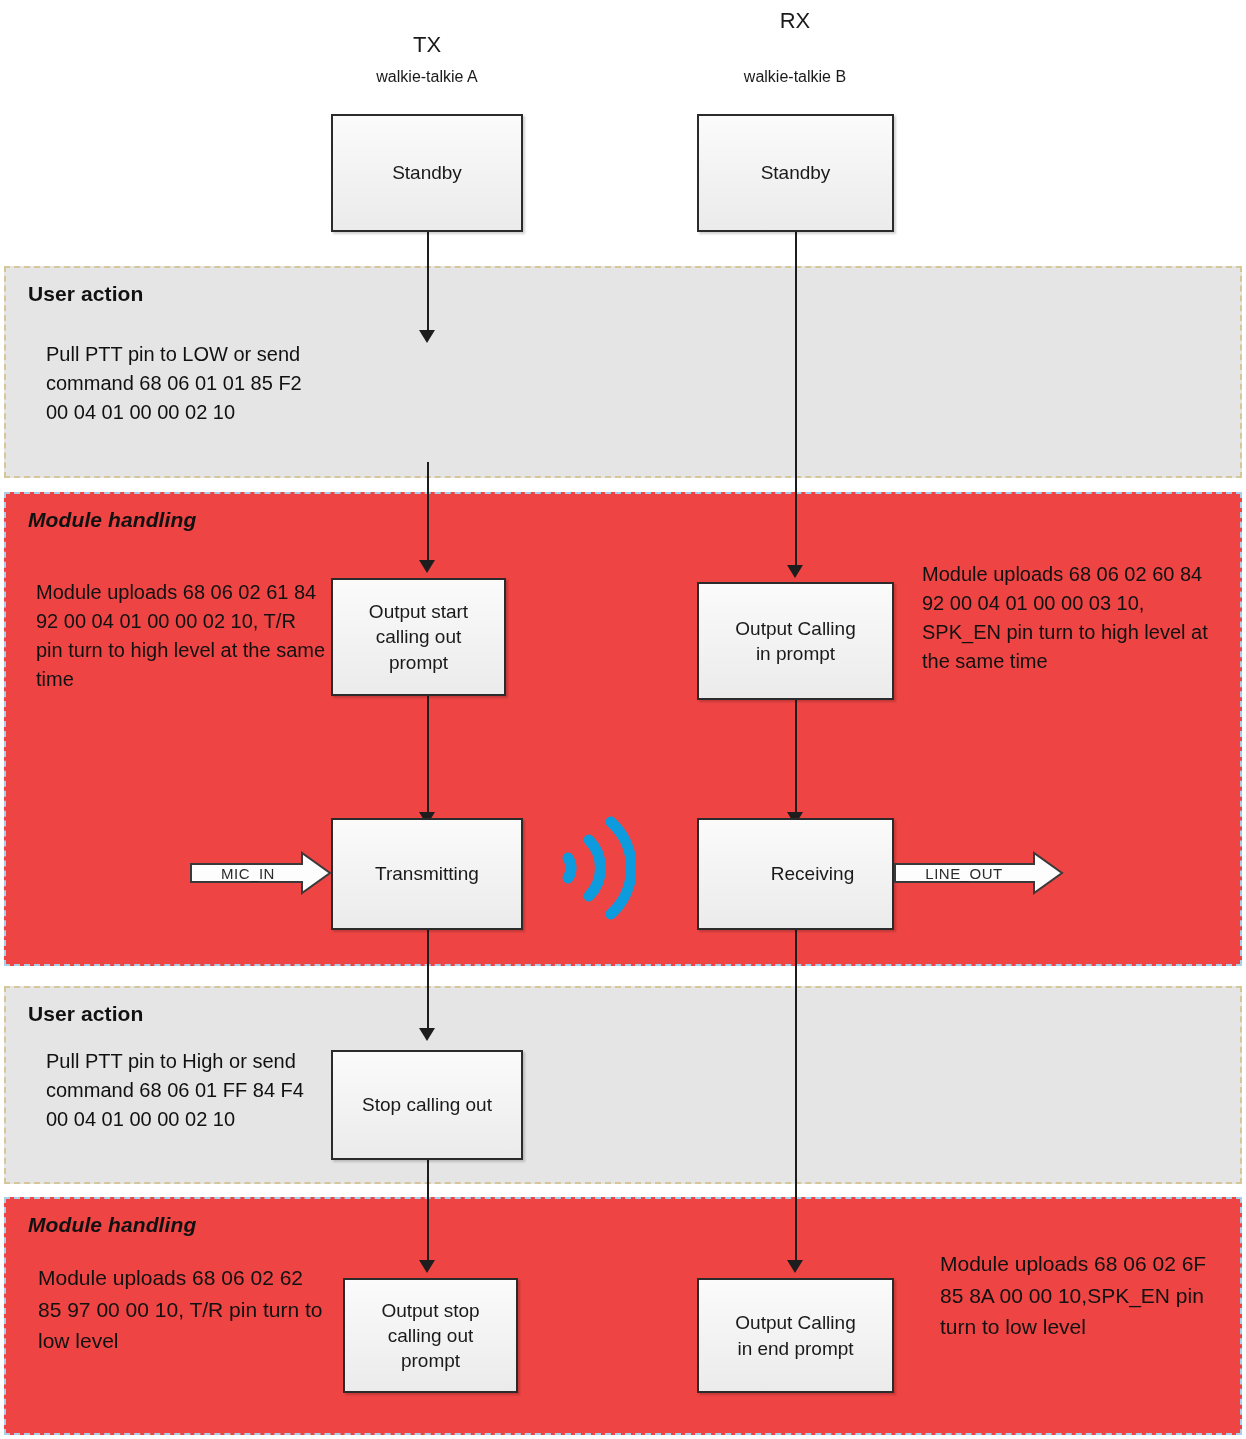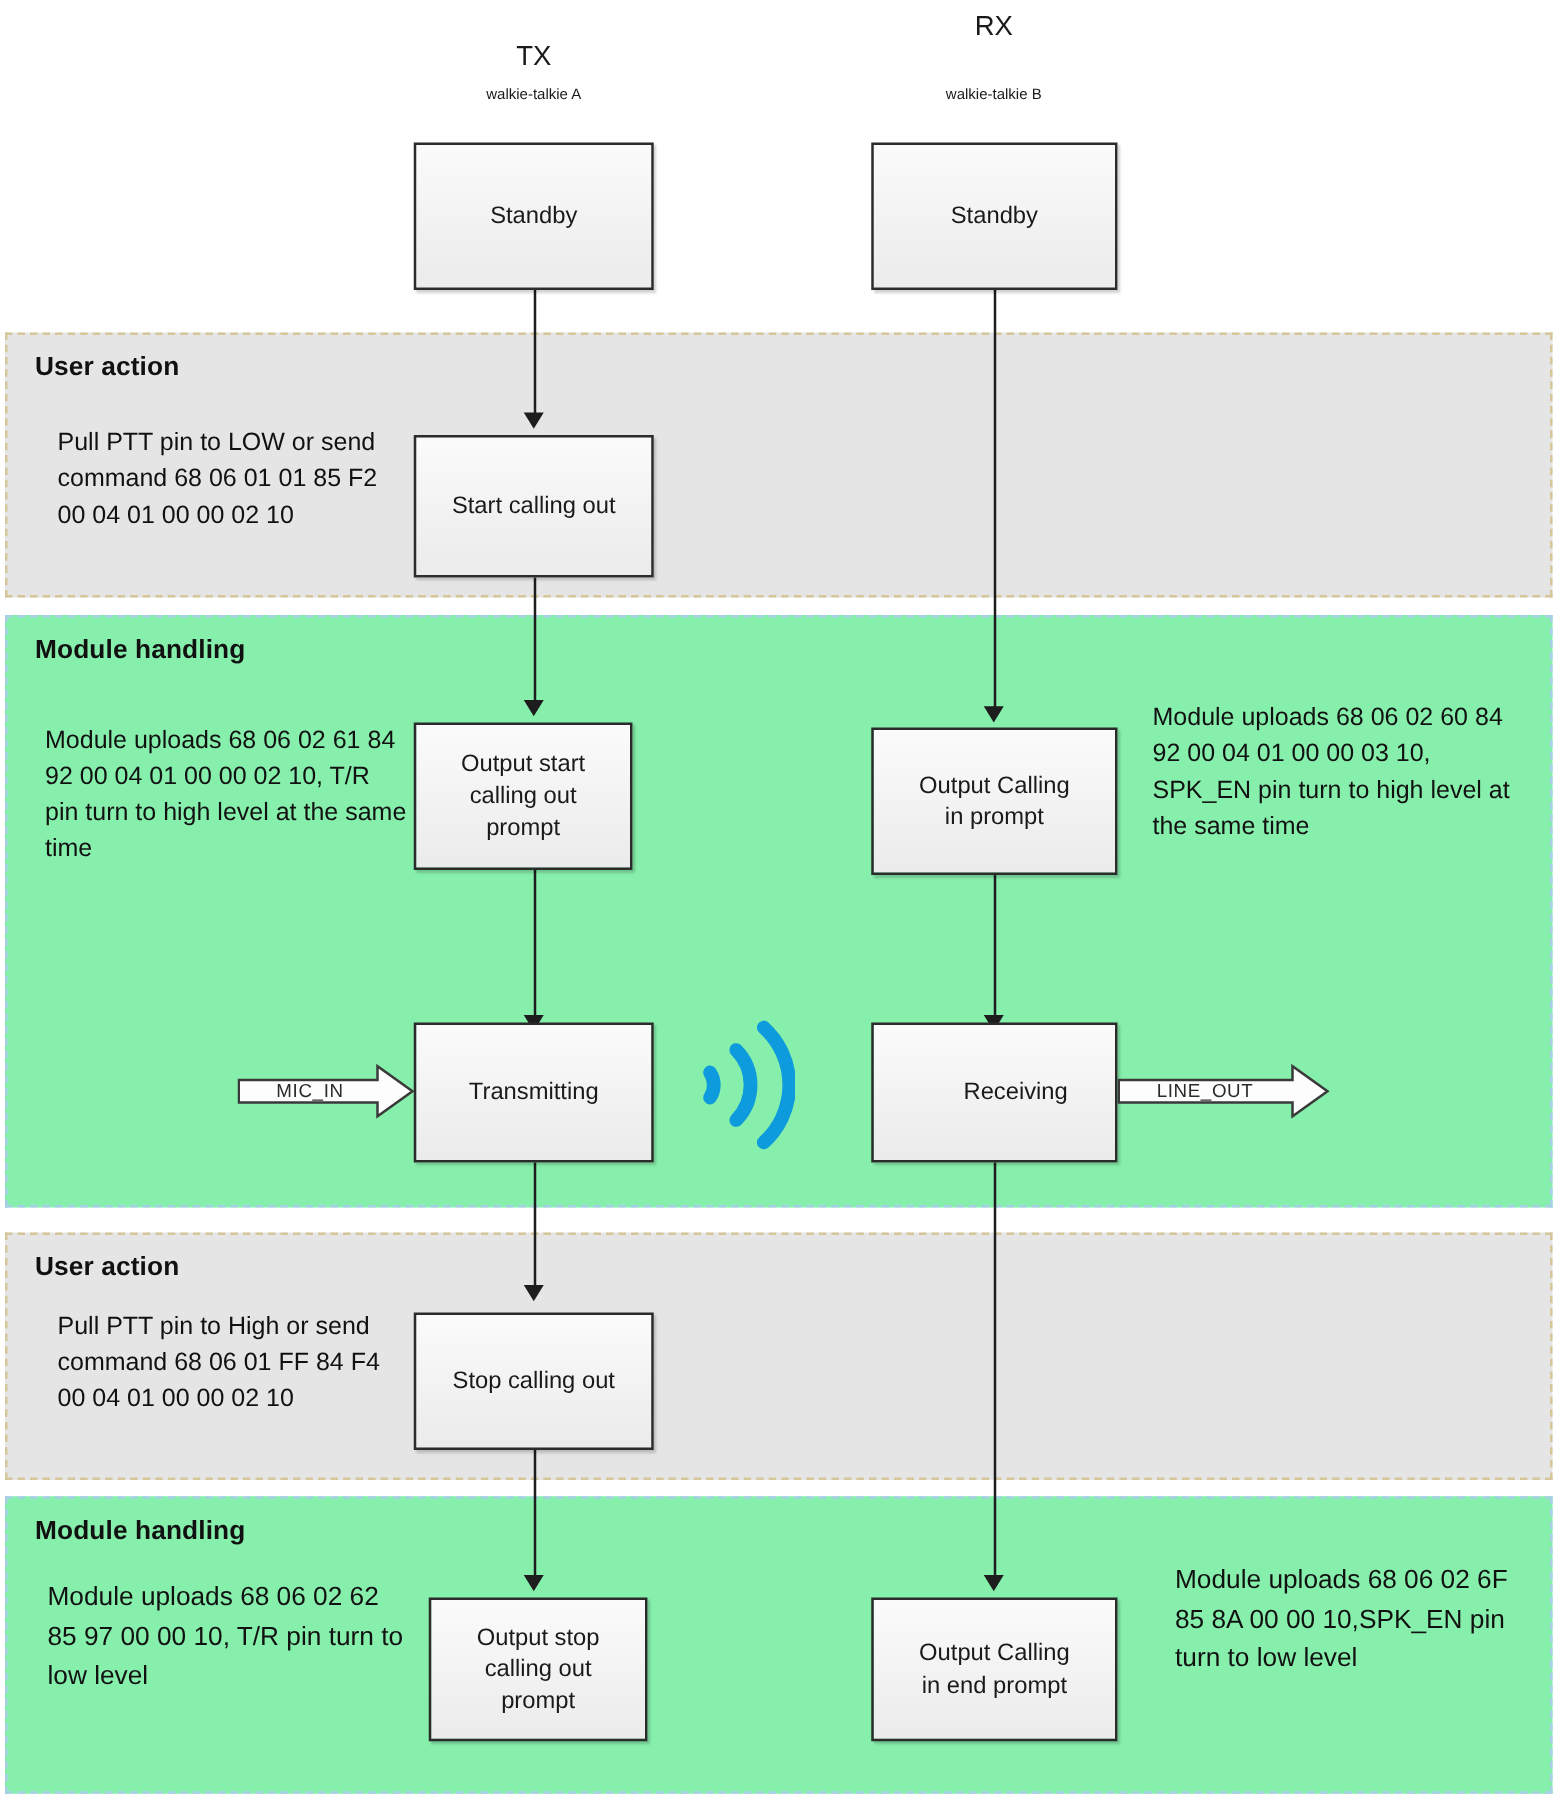--- a/index.html
+++ b/index.html
@@ -25,21 +25,22 @@
     left: 4px;
     right: 4px;
     box-sizing: border-box;
   }
   .band.user {
     border: 2px dashed #d6c79a;
     background: #e5e5e5;
   }
   .band.module {
     border: 2px dashed #a9cfe8;
-    background: #86efac;
+    background: #ef4444;
+    font-style: italic;
   }
   .band-title {
     position: absolute;
     left: 22px;
     top: 14px;
     font-size: 21px;
     font-weight: 600;
     color: #111111;
     letter-spacing: 0.1px;
     white-space: nowrap;
@@ -49,21 +50,21 @@
   .col-head {
     position: absolute;
     text-align: center;
     font-size: 22px;
     color: #1a1a1a;
     white-space: nowrap;
   }
   .col-sub {
     position: absolute;
     text-align: center;
-    font-size: 12px;
+    font-size: 16px;
     color: #1a1a1a;
     white-space: nowrap;
   }
 
   
   .box {
     position: absolute;
     box-sizing: border-box;
     border: 2px solid #2b2b2b;
     background: linear-gradient(180deg, #fbfbfb 0%, #f2f2f2 55%, #ebebeb 100%);
@@ -177,21 +178,20 @@
   <div class="vline" style="left:795px; top:700px; height:114px;"></div>
   <div class="arrowhead" style="left:787px; top:812px;"></div>
 
   <div class="vline" style="left:795px; top:930px; height:332px;"></div>
   <div class="arrowhead" style="left:787px; top:1260px;"></div>
 
   <div class="box" style="left:331px; top:114px; width:192px; height:118px;">Standby</div>
 
   <div class="box" style="left:697px; top:114px; width:197px; height:118px;">Standby</div>
 
-  <div class="box" style="left:331px; top:348px; width:192px; height:114px;">Start calling out</div>
 
   <div class="box" style="left:331px; top:578px; width:175px; height:118px;">Output start
 calling out
 prompt</div>
 
   <div class="box" style="left:697px; top:582px; width:197px; height:118px;">Output Calling
 in  prompt</div>
 
   <div class="box" style="left:331px; top:818px; width:192px; height:112px;">Transmitting</div>
 

